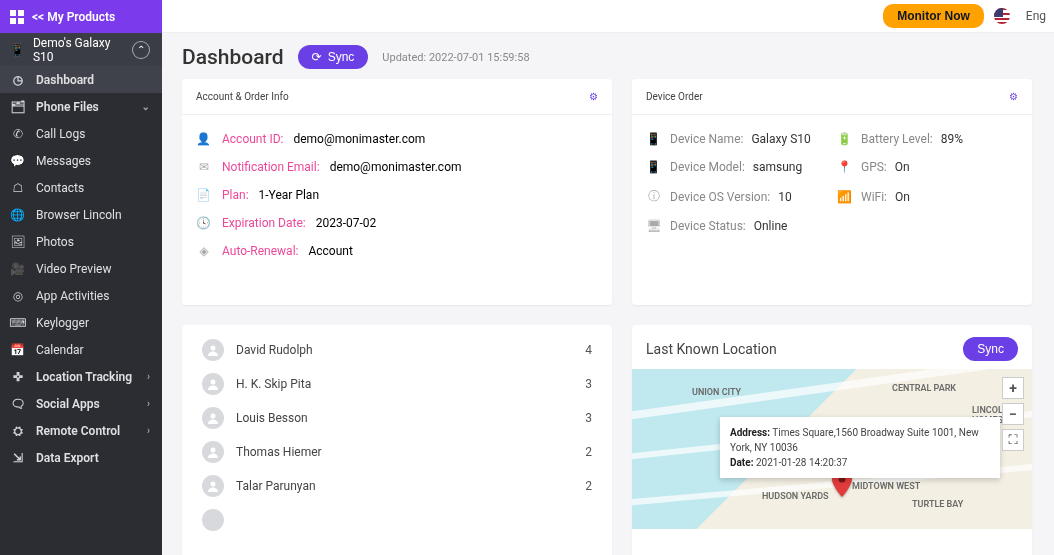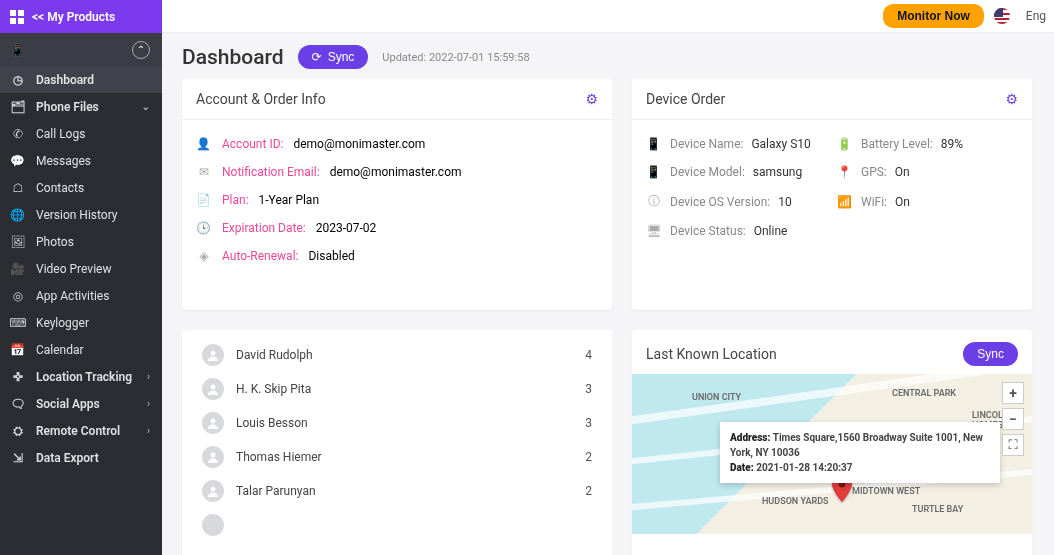--- a/index.html
+++ b/index.html
@@ -27,21 +27,21 @@
 .flag::before { content:""; position:absolute; top:0; left:0; width:55%; height:55%; background:#3c3b6e; }
 
 .page { padding: 12px 20px; overflow-y: auto; flex: 1; }
 .page-head { display: flex; align-items: center; gap: 14px; margin-bottom: 10px; }
 .page-title { font-size: 21px; font-weight: 500; color: #333; }
 .btn-sync { background: #6b3fe6; color: #fff; border: none; border-radius: 14px; padding: 5px 14px; font-size: 12px; display: inline-flex; align-items: center; gap: 6px; cursor: pointer; }
 .updated { color: #888; font-size: 11px; }
 
 .grid { display: grid; grid-template-columns: 430px 400px; gap: 20px; }
 .card { background: #fff; border-radius: 4px; box-shadow: 0 1px 2px rgba(0,0,0,0.06); }
-.card-h { display: flex; align-items: center; justify-content: space-between; padding: 12px 14px; border-bottom: 1px solid #eee; font-size: 14px; color: #444; gap: 28px; }
+.card-h { display: flex; align-items: center; justify-content: space-between; padding: 12px 14px; border-bottom: 1px solid #eee; font-size: 10px; color: #444; gap: 28px; }
 .gear { color: #6b3fe6; cursor: pointer; }
 
 .info-list { padding: 10px 14px 40px; }
 .info-row { display: flex; align-items: center; gap: 10px; padding: 7px 0; color: #555; font-size: 12px; }
 .info-row .ico { width: 16px; color: #aaa; display: inline-flex; justify-content: center; }
 .info-row .lbl { color: #ec4899; }
 .info-row .val { color: #000000; }
 
 .dev-grid { display: grid; grid-template-columns: 1fr 1fr; padding: 10px 14px 40px; column-gap: 10px; }
 .dev-row { display: flex; align-items: center; gap: 8px; padding: 7px 0; font-size: 12px; }
@@ -65,21 +65,21 @@
 .loc-head { display: flex; align-items: center; justify-content: space-between; padding: 12px 14px 8px; }
 .loc-title { font-size: 14px; color: #444; }
 .map { position: relative; height: 160px; margin: 0; background: linear-gradient(135deg,#bfe8ef 0 40%,#f3efe3 40% 100%); overflow: hidden; padding-left: 36px; }
 .map-road { position: absolute; background: #fff; opacity: 0.7; }
 .map .r1 { top: 10px; left: -20px; width: 500px; height: 8px; transform: rotate(-8deg); }
 .map .r2 { top: 60px; left: -20px; width: 500px; height: 6px; transform: rotate(-6deg); }
 .map .r3 { top: 110px; left: -20px; width: 500px; height: 6px; transform: rotate(-5deg); }
 .map-label { position: absolute; font-size: 9px; color: #6a6a6a; font-weight: 600; text-transform: uppercase; }
 .pin { position: absolute; left: 200px; top: 100px; width: 20px; height: 28px; }
 .pin svg { filter: drop-shadow(0 1px 1px rgba(0,0,0,0.3)); }
-.tooltip { position: absolute; top: 48px; left: 88px; background: #fff; padding: 8px 10px; font-size: 10px; color: #444; box-shadow: 0 2px 6px rgba(0,0,0,0.2); max-width: 280px; line-height: 1.5; font-weight: bold; }
+.tooltip { position: absolute; top: 48px; left: 88px; background: #fff; padding: 8px 10px; font-size: 10px; color: #444; box-shadow: 0 2px 6px rgba(0,0,0,0.2); max-width: 280px; line-height: 1.5; }
 .tooltip b { color: #222; }
 .map-ctrl { position: absolute; right: 8px; top: 8px; display: flex; flex-direction: column; gap: 4px; }
 .map-btn { width: 22px; height: 22px; background: #fff; border: 1px solid #ccc; display: flex; align-items: center; justify-content: center; font-size: 14px; font-weight: bold; cursor: pointer; color: #555; }
 .map-fs { position: absolute; right: 8px; top: 60px; width: 22px; height: 22px; background: #fff; border: 1px solid #ccc; display: flex; align-items: center; justify-content: center; cursor: pointer; }
 
 svg { display: block; }
 </style>
 </head>
 <body>
 <div class="app">
@@ -92,20 +92,21 @@
             <rect x="8" y="0" width="6" height="6" fill="#fff"></rect>
             <rect x="0" y="8" width="6" height="6" fill="#fff"></rect>
             <rect x="8" y="8" width="6" height="6" fill="#fff"></rect>
           </svg>
       </span>
       <span>&lt;&lt; My Products</span>
     </div>
     <div class="sb-device">
       <span style="display:flex;align-items:center;gap:8px;">
         <span class="ico">📱</span>
+        <span>Demo's Galaxy S10</span>
       </span>
       <span class="chev">⌃</span>
     </div>
     <nav class="sb-nav">
       <div class="sb-item active bold">
         <span class="ico">◷</span>
         <span>Dashboard</span>
       </div>
       <div class="sb-item bold">
         <span class="ico">🗂</span>
@@ -119,21 +120,21 @@
       <div class="sb-item">
         <span class="ico">💬</span>
         <span>Messages</span>
       </div>
       <div class="sb-item">
         <span class="ico">☖</span>
         <span>Contacts</span>
       </div>
       <div class="sb-item">
         <span class="ico">🌐</span>
-        <span>Version History</span>
+        <span>Browser Lincoln</span>
       </div>
       <div class="sb-item">
         <span class="ico">🖼</span>
         <span>Photos</span>
       </div>
       <div class="sb-item">
         <span class="ico">🎥</span>
         <span>Video Preview</span>
       </div>
       <div class="sb-item">
@@ -215,21 +216,21 @@
               <span class="val">1-Year Plan</span>
             </div>
             <div class="info-row">
               <span class="ico">🕓</span>
               <span class="lbl">Expiration Date:</span>
               <span class="val">2023-07-02</span>
             </div>
             <div class="info-row">
               <span class="ico">◈</span>
               <span class="lbl">Auto-Renewal:</span>
-              <span class="val">Disabled</span>
+              <span class="val">Account</span>
             </div>
           </div>
         </div>
 
         <div class="card">
           <div class="card-h">
             <span>Device Order</span>
             <span class="gear">⚙</span>
           </div>
           <div class="dev-grid">

